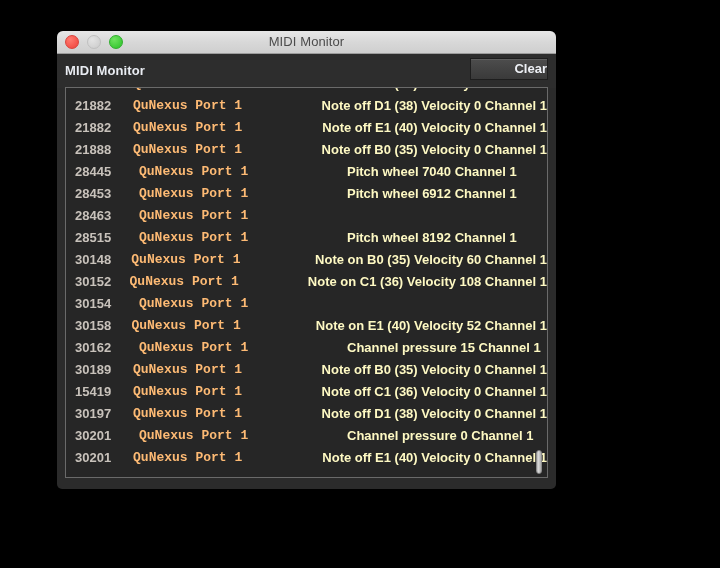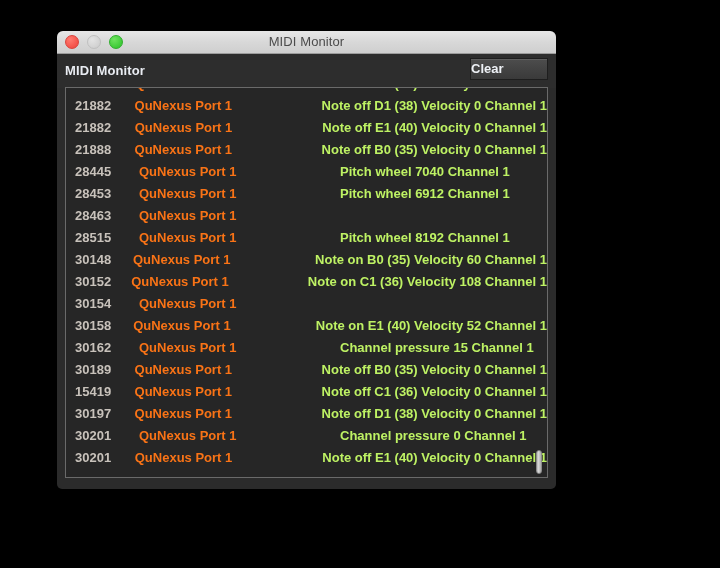--- a/index.html
+++ b/index.html
@@ -100,21 +100,21 @@
     width: 78px;
     height: 22px;
     border-radius: 0;
     background: linear-gradient(to bottom, #4d4d4d 0%, #434343 50%, #3a3a3a 100%);
     border: 1px solid #1e1e1e;
     box-shadow: inset 0 1px 0 rgba(255,255,255,0.10);
     color: #eef1f6;
     font-size: 13px;
     font-weight: bold;
     line-height: 20px;
-    text-align: left;
+    text-align: right;
     cursor: default;
     user-select: none;
     padding: 0;
   }
 
   
   .list-area {
     position: absolute;
     left: 8px;
     top: 56px;
@@ -141,27 +141,29 @@
   .col-time {
     width: 73px;
     padding-left: 9px;
     box-sizing: border-box;
     color: #c8c2bb;
     font-weight: bold;
   }
   .col-port {
     width: 201px;
     box-sizing: border-box;
-    color: #f97316;
-    font-weight: bold;
+    color: #fdba74;
+    font-weight: bold;
+    font-family: Liberation Mono, monospace;
   }
   .col-msg {
     flex: 1;
-    color: #bef264;
-    font-weight: bold;
+    color: #fef9c3;
+    font-weight: bold;
+    margin-left: 7px;
   }
 
   
   .scrollbar {
     position: absolute;
     right: 1px;
     top: 1px;
     bottom: 1px;
     width: 14px;
     background: transparent;

